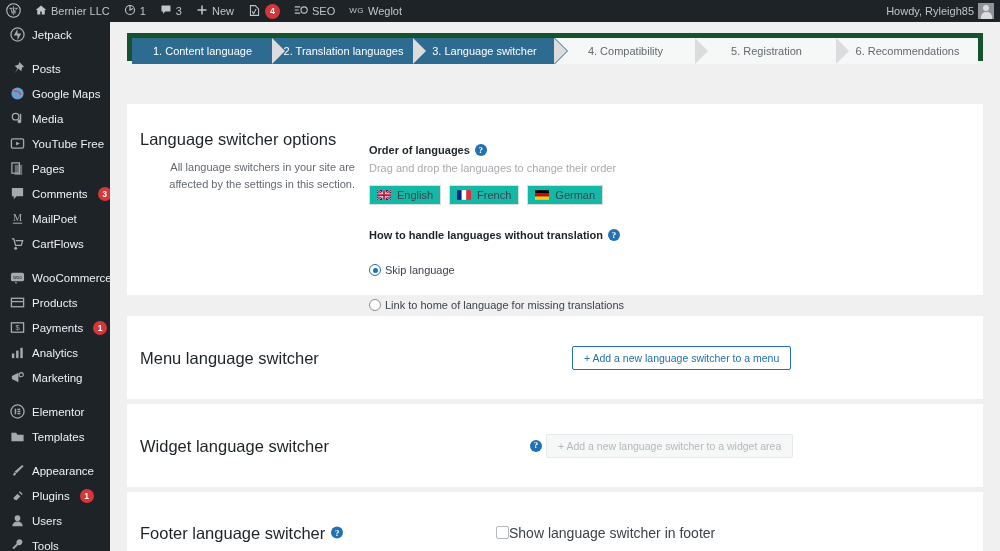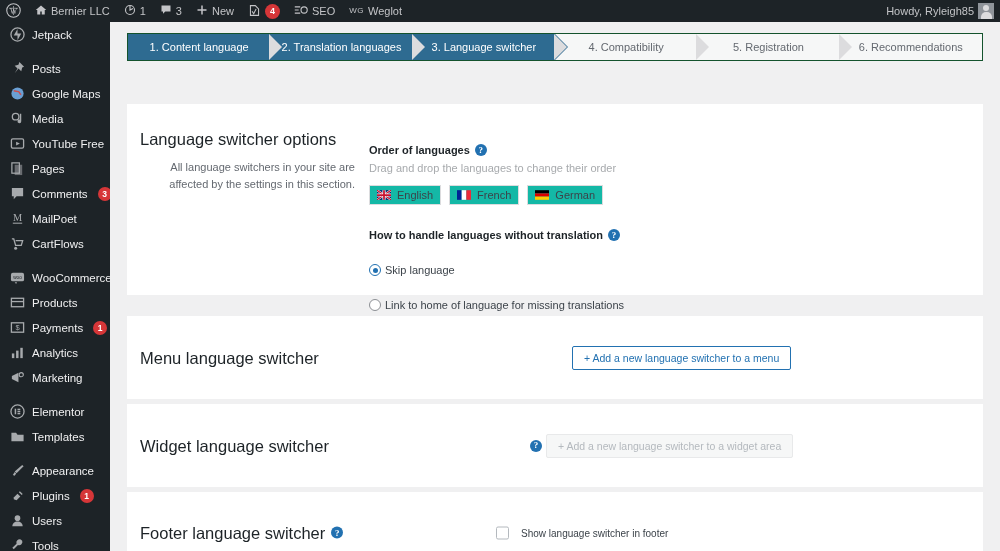--- a/index.html
+++ b/index.html
@@ -75,21 +75,21 @@
     position: absolute; top: 22px; left: 110px;
     width: 890px; height: 529px;
     background: #f0f0f1;
   }
 
   
   #steps {
     position: absolute; top: 11px; left: 17px;
     width: 856px; height: 28px;
     display: flex; background: #f6f7f7;
-    border: 1px solid #14532d;
+    border: 5px solid #14532d;
   }
   .step {
     position: relative; flex: 1;
     display: flex; align-items: center; justify-content: center;
     font-size: 11px; color: #646970; background: #f6f7f7;
     height: 26px;
   }
   .step.active { background: #2e6b91; color: #fff; }
   .step.active .step-arrow {
     border-left-color: #2e6b91;
@@ -174,22 +174,22 @@
   }
   .radio.on { border-color: #2271b1; }
   .radio.on::after {
     content: ""; position: absolute; top: 2.5px; left: 2.5px;
     width: 5px; height: 5px; border-radius: 50%; background: #2271b1;
   }
 
   .checkbox-row {
     position: absolute; left: 369px; top: 50%;
     transform: translateY(-50%);
-    display: flex; align-items: center; gap: 12px;
-    font-size: 10px; color: #3c434a;
+    display: flex; align-items: center; gap: 0;
+    font-size: 14px; color: #3c434a;
   }
   .checkbox {
     width: 13px; height: 13px; border: 1px solid #b4b9be;
     background: #fff; border-radius: 2px; flex: 0 0 13px;
   }
 
   .btn {
     position: absolute; top: 50%; transform: translateY(-50%);
     height: 24px; padding: 0 11px;
     display: flex; align-items: center;

